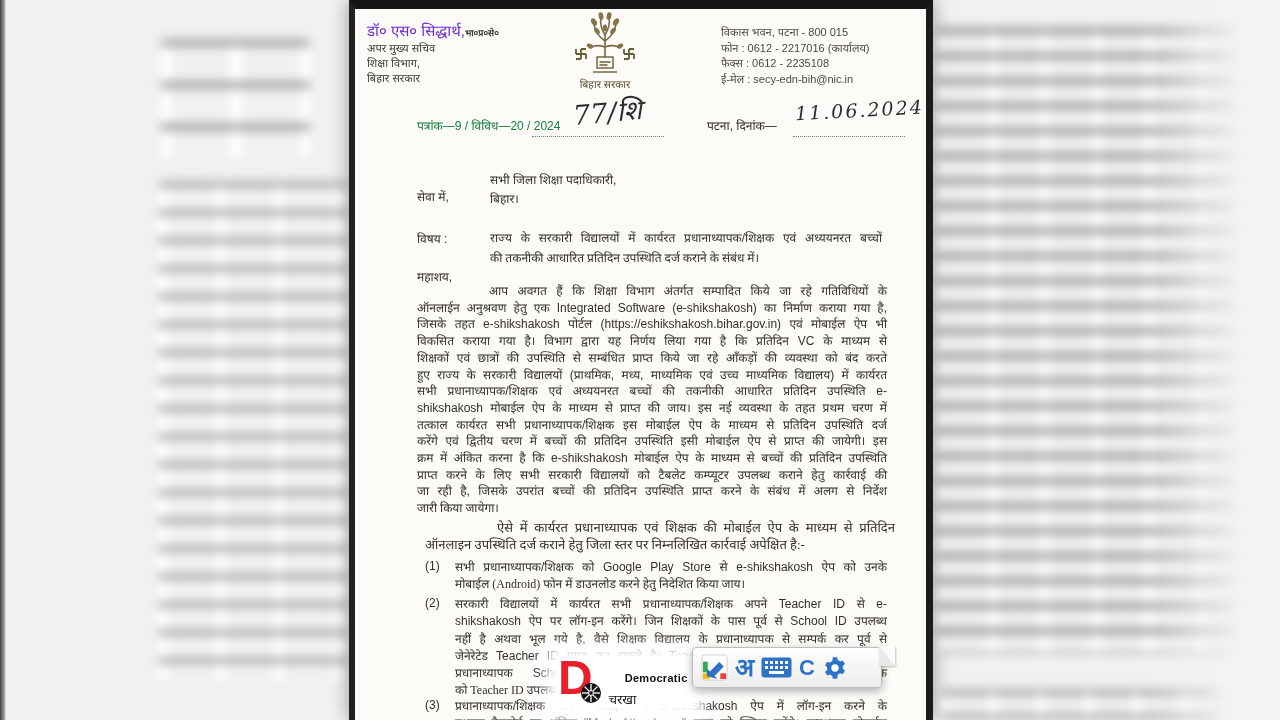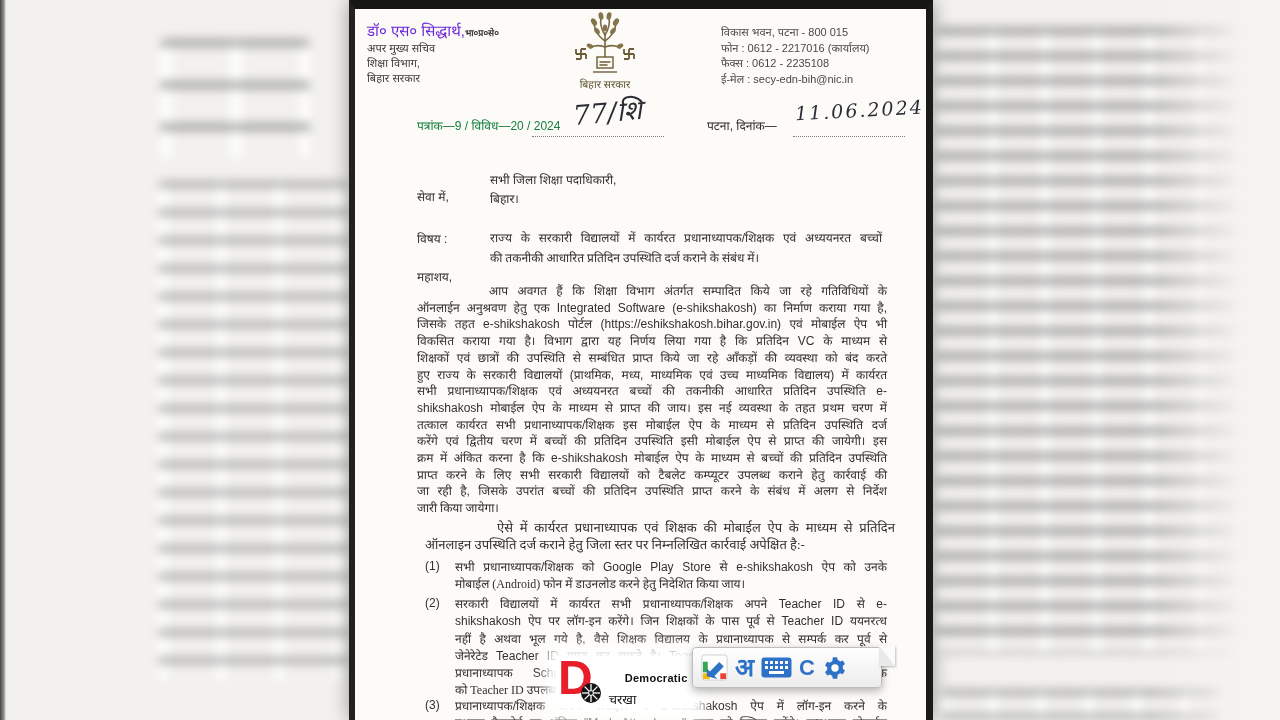--- a/index.html
+++ b/index.html
@@ -201,21 +201,21 @@
 
     <div class="item-num n1" style="left:70px;">(1)</div>
     <div class="item-lines t1 justify short-last">
         <div class="ln">सभी प्रधानाध्यापक/शिक्षक को Google Play Store से e-shikshakosh ऐप को उनके</div>
         <div class="ln">मोबाईल (Android) फोन में डाउनलोड करने हेतु निदेशित किया जाय।</div>
       </div>
 
     <div class="item-num n2" style="left:70px;">(2)</div>
     <div class="item-lines t2 justify short-last">
         <div class="ln">सरकारी विद्यालयों में कार्यरत सभी प्रधानाध्यापक/शिक्षक अपने Teacher ID से e-</div>
-        <div class="ln">shikshakosh ऐप पर लॉग-इन करेंगे। जिन शिक्षकों के पास पूर्व से Teacher ID ययनरत्ध</div>
+        <div class="ln">shikshakosh ऐप पर लॉग-इन करेंगे। जिन शिक्षकों के पास पूर्व से School ID उपलब्ध</div>
         <div class="ln">नहीं है अथवा भूल गये है, वैसे शिक्षक विद्यालय के प्रधानाध्यापक से सम्पर्क कर पूर्व से</div>
         <div class="ln">जेनेरेटेड Teacher ID प्राप्त कर सकते है। Teacher ID उपलब्ध कराने हेतु विद्यालय के</div>
         <div class="ln">प्रधानाध्यापक School के लॉग-इन आई०डी० से सम्बन्धित शिक्षक तक</div>
         <div class="ln">को Teacher ID उपलब्ध करायेंगे।</div>
       </div>
 
     <div class="item-num n3" style="left:70px;">(3)</div>
     <div class="item-lines t3 justify">
         <div class="ln">प्रधानाध्यापक/शिक्षक अपने मोबाईल में e-shikshakosh ऐप में लॉग-इन करने के</div>
         <div class="ln">पश्चात डैसबोर्ड पर अंकित "Mark Attendance" बटन को क्लिक करेंगे। तत्पश्चात मोबाईल</div>

